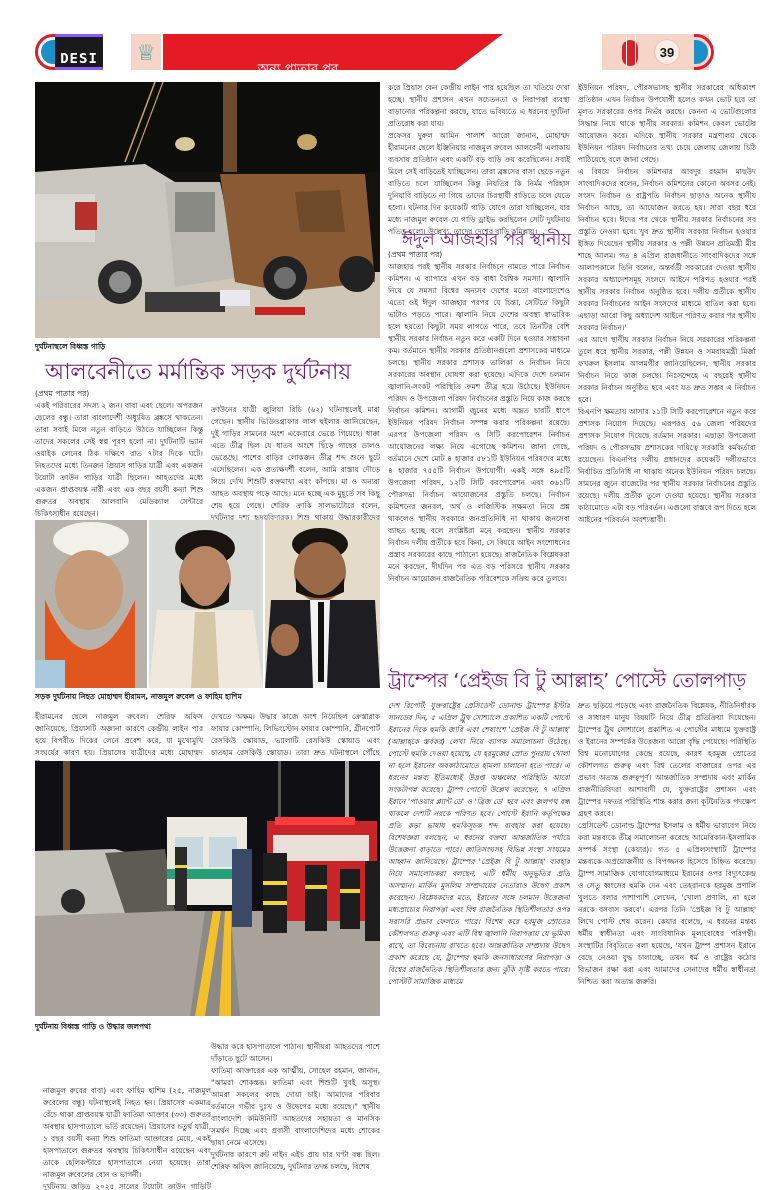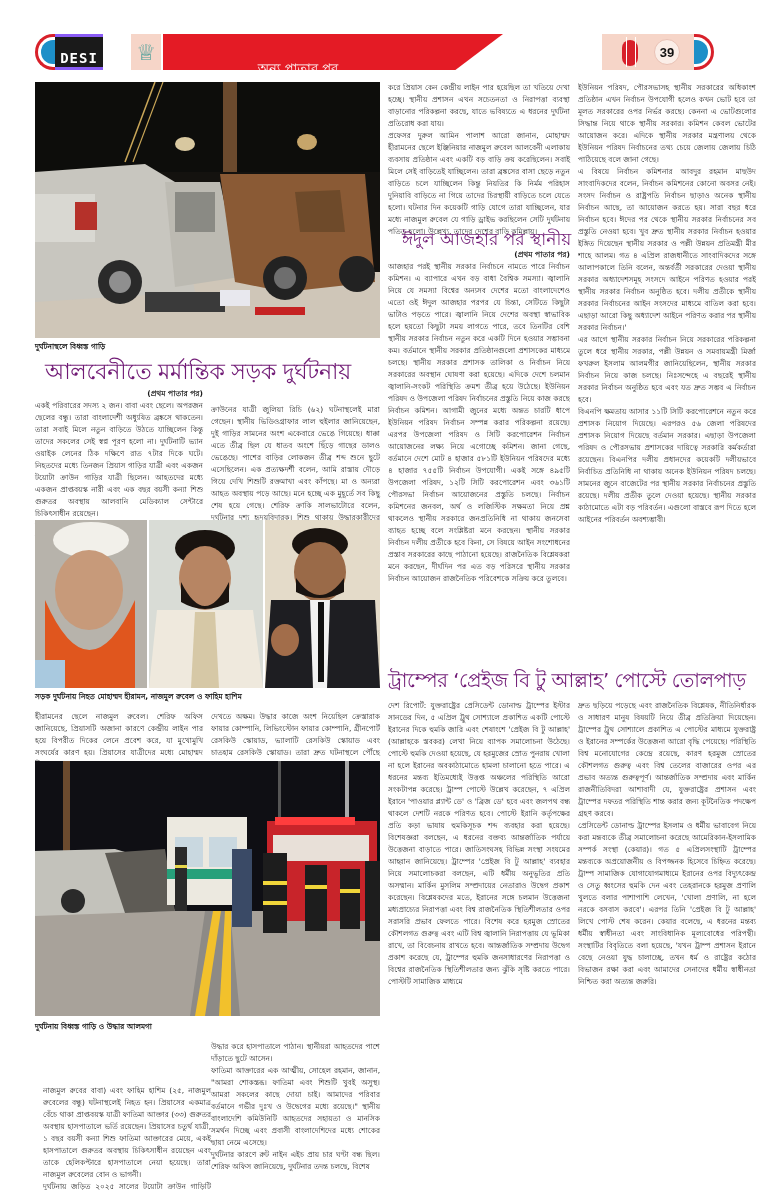--- a/index.html
+++ b/index.html
@@ -11,31 +11,31 @@
   .mh-cap-left { position: absolute; left: 0; top: 0; width: 20px; height: 36px; border-radius: 18px 0 0 18px; border: 3px solid #d8202a; border-right: none; overflow: hidden; }
   .mh-cap-left::after { content: ""; position: absolute; left: 3px; top: 3px; width: 16px; height: 24px; background: #1d8fc8; border-radius: 12px 0 0 12px; }
   .mh-logo { position: absolute; left: 20px; top: 0; width: 48px; height: 36px; background: #8b5cf6; display: flex; align-items: center; justify-content: center; }
   .mh-logo-box { width: 64px; height: 30px; background: #1a1a1a; color: #fff; font-family: "DejaVu Sans Mono", monospace; font-weight: bold; font-size: 14px; letter-spacing: 1px; display: flex; align-items: flex-end; justify-content: center; padding-bottom: 1px; }
   .mh-liberty { position: absolute; left: 96px; top: 0; width: 30px; height: 36px; background: #f6d5c8; display: flex; align-items: center; justify-content: center; font-size: 22px; color: #3a9a95; }
   .mh-red { position: absolute; left: 128px; top: 0; width: 340px; height: 36px; background: #e41b25; border-radius: 0 0 0 0; clip-path: polygon(0 0, 100% 0, 86% 100%, 0 100%); display: flex; align-items: center; justify-content: center; }
   .mh-red span { color: #fff; font-size: 13px; font-family: "DejaVu Sans", sans-serif; margin-right: 70px; margin-top: 34px; }
   .mh-date { position: absolute; left: 385px; top: 0; width: 178px; height: 36px; background: #ece8dc; clip-path: polygon(12% 0, 100% 0, 100% 100%, 0 100%); text-align: center; padding-left: 26px; padding-top: 5px; }
   .mh-date .en { font-family: "Liberation Sans", sans-serif; font-weight: bold; font-size: 10.5px; color: #111; line-height: 13px; }
   .mh-date .bn { font-family: "DejaVu Sans", sans-serif; font-size: 9px; color: #111; line-height: 12px; }
-  .mh-page { position: absolute; left: 567px; top: 0; width: 92px; height: 36px; background: #f6d5c8; }
+  .mh-page { position: absolute; left: 567px; top: 0; width: 107px; height: 36px; background: #f6d5c8; }
   .mh-wicket { position: absolute; left: 20px; top: 6px; width: 16px; height: 26px; background: #d8202a; border-radius: 8px; }
   .mh-wicket::before { content: ""; position: absolute; left: 4px; top: -3px; width: 8px; height: 30px; border-left: 1px solid #fff; border-right: 1px solid #fff; }
   .mh-pagenum { position: absolute; left: 52px; top: 5px; width: 26px; height: 26px; border-radius: 50%; background: #fbeee8; border: 1px solid #e9c2b5; font-family: "Liberation Sans", sans-serif; font-weight: bold; font-size: 13px; display: flex; align-items: center; justify-content: center; }
   .mh-cap-right { position: absolute; left: 659px; top: 0; width: 20px; height: 36px; border-radius: 0 18px 18px 0; border: 3px solid #d8202a; border-left: none; overflow: hidden; }
   .mh-cap-right::after { content: ""; position: absolute; left: 0px; top: 3px; width: 14px; height: 24px; background: #1d8fc8; border-radius: 0 12px 12px 0; }
 
   
   .col { position: absolute; font-family: "DejaVu Sans", sans-serif; font-size: 7.4px; line-height: 12px; text-align: justify; color: #1a1a1a; }
   .col p { margin-bottom: 0; text-indent: 0; }
-  .subhead-center { text-align: right; font-weight: bold; font-size: 7.6px; }
+  .subhead-center { text-align: left; font-weight: normal; font-size: 7.6px; }
 
   
   .photo { position: absolute; overflow: hidden; }
   .caption { position: absolute; font-family: "DejaVu Sans", sans-serif; font-weight: bold; font-size: 7.4px; color: #111; }
 
   .headline { position: absolute; font-family: "DejaVu Sans", sans-serif; color: #701a75; white-space: nowrap; }
 </style>
 </head>
 <body>
 
@@ -155,21 +155,21 @@
     <rect x="228" y="92" width="24" height="80" fill="#1d1d1d"></rect>
     <rect x="228" y="120" width="24" height="4" fill="#f0d53a"></rect>
     <rect x="228" y="140" width="24" height="4" fill="#f0d53a"></rect>
     <rect x="270" y="104" width="22" height="66" fill="#1d1d1d"></rect>
     <rect x="270" y="124" width="22" height="4" fill="#f0d53a"></rect>
     <rect x="305" y="108" width="20" height="60" fill="#1d1d1d"></rect>
     <rect x="305" y="128" width="20" height="4" fill="#f0d53a"></rect>
     <rect x="330" y="100" width="15" height="80" fill="#1d1d1d"></rect>
   </svg>
 </div>
-<div class="caption" style="left:35px; top:1021px;">দুর্ঘটনায় বিধ্বস্ত গাড়ি ও উদ্ধার আলমগা</div>
+<div class="caption" style="left:35px; top:1021px;">দুর্ঘটনায় বিধ্বস্ত গাড়ি ও উদ্ধার জলপথা</div>
 
 <div class="col" style="left:35px; top:1085px; width:168px;margin-left:8px;">
   <p>নাজমুল রুবের বাবা) এবং ফাহিম হাশিম (২৫, নাজমুল রুবেলের বন্ধু) ঘটনাস্থলেই নিহত হন। প্রিয়াসের একমাত্র বেঁচে থাকা প্রাপ্তবয়স্ক যাত্রী ফাতিমা আক্তার (৩৩) গুরুতর অবস্থায় হাসপাতালে ভর্তি রয়েছেন। প্রিয়াসের চতুর্থ যাত্রী, ১ বছর বয়সী কন্যা শিশু ফাতিমা আক্তারের মেয়ে, একই হাসপাতালে গুরুতর অবস্থায় চিকিৎসাধীন রয়েছেন এবং তাকে হেলিকপ্টারে হাসপাতালে নেয়া হয়েছে। তারা নাজমুল রুবেলের বোন ও ভাগনী।</p>
   <p>দুর্ঘটনায় জড়িত ২০২৫ সালের টয়োটা ক্রাউন গাড়িটি চালাচ্ছিলেন ব্রুকলিনের 39 বছর বয়সী লুকা পালবেনিয়ান। তিনি হাসপাতালে ভর্তি ছিলেন, পরে ছাড়া পেয়েছেন।</p>
 </div>
 <div class="col" style="left:211px; top:1041px; width:169px;">
   <p>উদ্ধার করে হাসপাতালে পাঠান। স্থানীয়রা আহতদের পাশে দাঁড়াতে ছুটে আসেন।</p>
   <p>ফাতিমা আক্তারের এক আত্মীয়, সোহেল রহমান, জানান, "আমরা শোকস্তব্ধ। ফাতিমা এবং শিশুটি খুবই অসুস্থ। আমরা সকলের কাছে দোয়া চাই। আমাদের পরিবার বর্তমানে গভীর দুঃখ ও উদ্বেগের মধ্যে রয়েছে।" স্থানীয় বাংলাদেশি কমিউনিটি আহতদের সহায়তা ও মানসিক সমর্থন দিচ্ছে এবং প্রবাসী বাংলাদেশিদের মধ্যে শোকের ছায়া নেমে এসেছে।</p>
   <p>দুর্ঘটনার কারণে রুট নাইন এইচ প্রায় চার ঘণ্টা বন্ধ ছিল। শেরিফ অফিস জানিয়েছে, দুর্ঘটনার তদন্ত চলছে, বিশেষ</p>
 </div>
@@ -188,20 +188,20 @@
 
 <div class="col" style="left:578px; top:82px; width:178px; height:578px; overflow:hidden;">
   <p>ইউনিয়ন পরিষদ, পৌরসভাসহ স্থানীয় সরকারের অধিকাংশ প্রতিষ্ঠান এখন নির্বাচন উপযোগী হলেও কখন ভোট হবে তা মূলত সরকারের ওপর নির্ভর করছে। কেননা এ ভোটগুলোর সিদ্ধান্ত নিয়ে থাকে স্থানীয় সরকার। কমিশন কেবল ভোটের আয়োজন করে। এদিকে স্থানীয় সরকার মন্ত্রণালয় থেকে ইউনিয়ন পরিষদ নির্বাচনের তথ্য চেয়ে জেলায় জেলায় চিঠি পাঠিয়েছে বলে জানা গেছে।</p>
   <p>এ বিষয়ে নির্বাচন কমিশনার আবদুর রহমান মাছউদ সাংবাদিকদের বলেন, নির্বাচন কমিশনের কোনো অবসর নেই। সংসদ নির্বাচন ও রাষ্ট্রপতি নির্বাচন ছাড়াও অনেক স্থানীয় নির্বাচন আছে, তা আয়োজন করতে হয়। সারা বছর ধরে নির্বাচন হবে। ঈদের পর থেকে স্থানীয় সরকার নির্বাচনের সব প্রস্তুতি নেওয়া হবে। খুব দ্রুত স্থানীয় সরকার নির্বাচন হওয়ার ইঙ্গিত দিয়েছেন স্থানীয় সরকার ও পল্লী উন্নয়ন প্রতিমন্ত্রী মীর শাহে আলম। গত ৪ এপ্রিল রাজধানীতে সাংবাদিকদের সঙ্গে আলাপকালে তিনি বলেন, অন্তর্বর্তী সরকারের দেওয়া স্থানীয় সরকার অধ্যাদেশসমূহ সংসদে আইনে পরিণত হওয়ার পরই স্থানীয় সরকার নির্বাচন অনুষ্ঠিত হবে। দলীয় প্রতীকে স্থানীয় সরকার নির্বাচনের আইন সংসদের মাধ্যমে বাতিল করা হবে। এছাড়া আরো কিছু অধ্যাদেশ আইনে পরিণত করার পর স্থানীয় সরকার নির্বাচন।'</p>
   <p>এর আগে স্থানীয় সরকার নির্বাচন নিয়ে সরকারের পরিকল্পনা তুলে ধরে স্থানীয় সরকার, পল্লী উন্নয়ন ও সমবায়মন্ত্রী মির্জা ফখরুল ইসলাম আলমগীর জানিয়েছিলেন, স্থানীয় সরকার নির্বাচন নিয়ে কাজ চলছে। নিঃসন্দেহে এ বছরেই স্থানীয় সরকার নির্বাচন অনুষ্ঠিত হবে এবং যত দ্রুত সম্ভব এ নির্বাচন হবে।</p>
   <p>বিএনপি ক্ষমতায় আসার ১১টি সিটি করপোরেশনে নতুন করে প্রশাসক নিয়োগ দিয়েছে। এরপরও ৫৬ জেলা পরিষদের প্রশাসক নিয়োগ দিয়েছে বর্তমান সরকার। এছাড়া উপজেলা পরিষদ ও পৌরসভায় প্রশাসকের দায়িত্বে সরকারি কর্মকর্তারা রয়েছেন। বিএনপির দলীয় প্রধানদের কয়েকটি দলীয়ভাবে নির্বাচিত প্রতিনিধি না থাকায় অনেক ইউনিয়ন পরিষদ চলছে। সামনের জুনে বাজেটের পর স্থানীয় সরকার নির্বাচনের প্রস্তুতি রয়েছে। দলীয় প্রতীক তুলে দেওয়া হয়েছে। স্থানীয় সরকার কাঠামোতে এটা বড় পরিবর্তন। এগুলো বাস্তবে রূপ দিতে হলে আইনের পরিবর্তন অবশ্যম্ভাবী।</p>
 </div>
 
 <div class="headline" style="left:388px; top:666px; font-size:19.5px; letter-spacing:-0.4px;">ট্রাম্পের ‘প্রেইজ বি টু আল্লাহ’ পোস্টে তোলপাড়</div>
 
-<div class="col" style="left:388px; top:700px; width:182px; height:420px; overflow:hidden;">
+<div class="col" style="left:388px; top:700px; width:182px; height:420px; overflow:hidden;font-style:italic;">
   <p>দেশ রিপোর্ট: যুক্তরাষ্ট্রের প্রেসিডেন্ট ডোনাল্ড ট্রাম্পের ইস্টার সানডের দিন, ৫ এপ্রিল ট্রুথ সোশ্যালে প্রকাশিত একটি পোস্টে ইরানের দিকে হুমকি জারি এবং শেষাংশে 'প্রেইজ বি টু আল্লাহ' (আল্লাহকে স্তবকর) লেখা নিয়ে ব্যাপক সমালোচনা উঠেছে। পোস্টে হুমকি দেওয়া হয়েছে, যে হরমুজের স্রোত পুনরায় খোলা না হলে ইরানের অবকাঠামোতে হামলা চালানো হতে পারে। এ ধরনের মন্তব্য ইতিমধ্যেই উত্তপ্ত অঞ্চলের পরিস্থিতি আরো সংকটাপন্ন করেছে। ট্রাম্প পোস্টে উল্লেখ করেছেন, ৭ এপ্রিল ইরানে 'পাওয়ার প্ল্যান্ট ডে' ও 'ব্রিজ ডে' হবে এবং জলপথ বন্ধ থাকলে দেশটি নরকে পরিণত হবে। পোস্টে ইরানি কর্তৃপক্ষের প্রতি কড়া ভাষায় হুমকিসূচক শব্দ ব্যবহার করা হয়েছে। বিশেষজ্ঞরা বলছেন, এ ধরনের বক্তব্য আন্তর্জাতিক পর্যায়ে উত্তেজনা বাড়াতে পারে। জাতিসংঘসহ বিভিন্ন সংস্থা সংযমের আহ্বান জানিয়েছে। ট্রাম্পের 'প্রেইজ বি টু আল্লাহ' ব্যবহার নিয়ে সমালোচকরা বলছেন, এটি ধর্মীয় অনুভূতির প্রতি অসম্মান। মার্কিন মুসলিম সম্প্রদায়ের নেতারাও উদ্বেগ প্রকাশ করেছেন। বিশ্লেষকদের মতে, ইরানের সঙ্গে চলমান উত্তেজনা মধ্যপ্রাচ্যের নিরাপত্তা এবং বিশ্ব রাজনৈতিক স্থিতিশীলতার ওপর সরাসরি প্রভাব ফেলতে পারে। বিশেষ করে হরমুজ স্রোতের কৌশলগত গুরুত্ব এবং এটি বিশ্ব জ্বালানি নিরাপত্তায় যে ভূমিকা রাখে, তা বিবেচনায় রাখতে হবে। আন্তর্জাতিক সম্প্রদায় উদ্বেগ প্রকাশ করেছে যে, ট্রাম্পের হুমকি জনসাধারণের নিরাপত্তা ও বিশ্বের রাজনৈতিক স্থিতিশীলতার জন্য ঝুঁকি সৃষ্টি করতে পারে। পোস্টটি সামাজিক মাধ্যমে</p>
 </div>
 
 <div class="col" style="left:578px; top:700px; width:178px; height:420px; overflow:hidden;">
   <p>দ্রুত ছড়িয়ে পড়েছে এবং রাজনৈতিক বিশ্লেষক, নীতিনির্ধারক ও সাধারণ মানুষ বিষয়টি নিয়ে তীব্র প্রতিক্রিয়া দিয়েছেন। ট্রাম্পের ট্রুথ সোশ্যালে প্রকাশিত এ পোস্টের মাধ্যমে যুক্তরাষ্ট্র ও ইরানের সম্পর্কের উত্তেজনা আরো বৃদ্ধি পেয়েছে। পরিস্থিতি বিশ্ব মনোযোগের কেন্দ্রে রয়েছে, কারণ হরমুজ স্রোতের কৌশলগত গুরুত্ব এবং বিশ্ব তেলের বাজারের ওপর এর প্রভাব অত্যন্ত গুরুত্বপূর্ণ। আন্তর্জাতিক সম্প্রদায় এবং মার্কিন রাজনীতিবিদরা আশাবাদী যে, যুক্তরাষ্ট্রের প্রশাসন এবং ট্রাম্পের দফতর পরিস্থিতি শান্ত করার জন্য কূটনৈতিক পদক্ষেপ গ্রহণ করবে।</p>
   <p>প্রেসিডেন্ট ডোনাল্ড ট্রাম্পের ইসলাম ও ধর্মীয় ভাবাবেগ নিয়ে করা মন্তব্যকে তীব্র সমালোচনা করেছে আমেরিকান-ইসলামিক সম্পর্ক সংস্থা (কেয়ার)। গত ৫ এপ্রিলসংস্থাটি ট্রাম্পের মন্তব্যকে অপ্রয়োজনীয় ও বিপজ্জনক হিসেবে চিহ্নিত করেছে। ট্রাম্প সামাজিক যোগাযোগমাধ্যমে ইরানের ওপর বিদ্যুৎকেন্দ্র ও সেতু ধ্বংসের হুমকি দেন এবং তেহরানকে হরমুজ প্রণালি খুলতে বলার পাশাপাশি লেখেন, 'খোলা প্রণালি, না হলে নরকে বসবাস করবে'। এরপর তিনি 'প্রেইজ বি টু আল্লাহ' লিখে পোস্ট শেষ করেন। কেয়ার বলেছে, এ ধরনের মন্তব্য ধর্মীয় স্বাধীনতা এবং সাংবিধানিক মূল্যবোধের পরিপন্থী। সংস্থাটির বিবৃতিতে বলা হয়েছে, 'যখন ট্রাম্প প্রশাসন ইরানে বেছে নেওয়া যুদ্ধ চালাচ্ছে, তখন ধর্ম ও রাষ্ট্রের কঠোর বিভাজন রক্ষা করা এবং আমাদের সেনাদের ধর্মীয় স্বাধীনতা নিশ্চিত করা অত্যন্ত জরুরি।</p>
 </div>
 
 </body></html>

